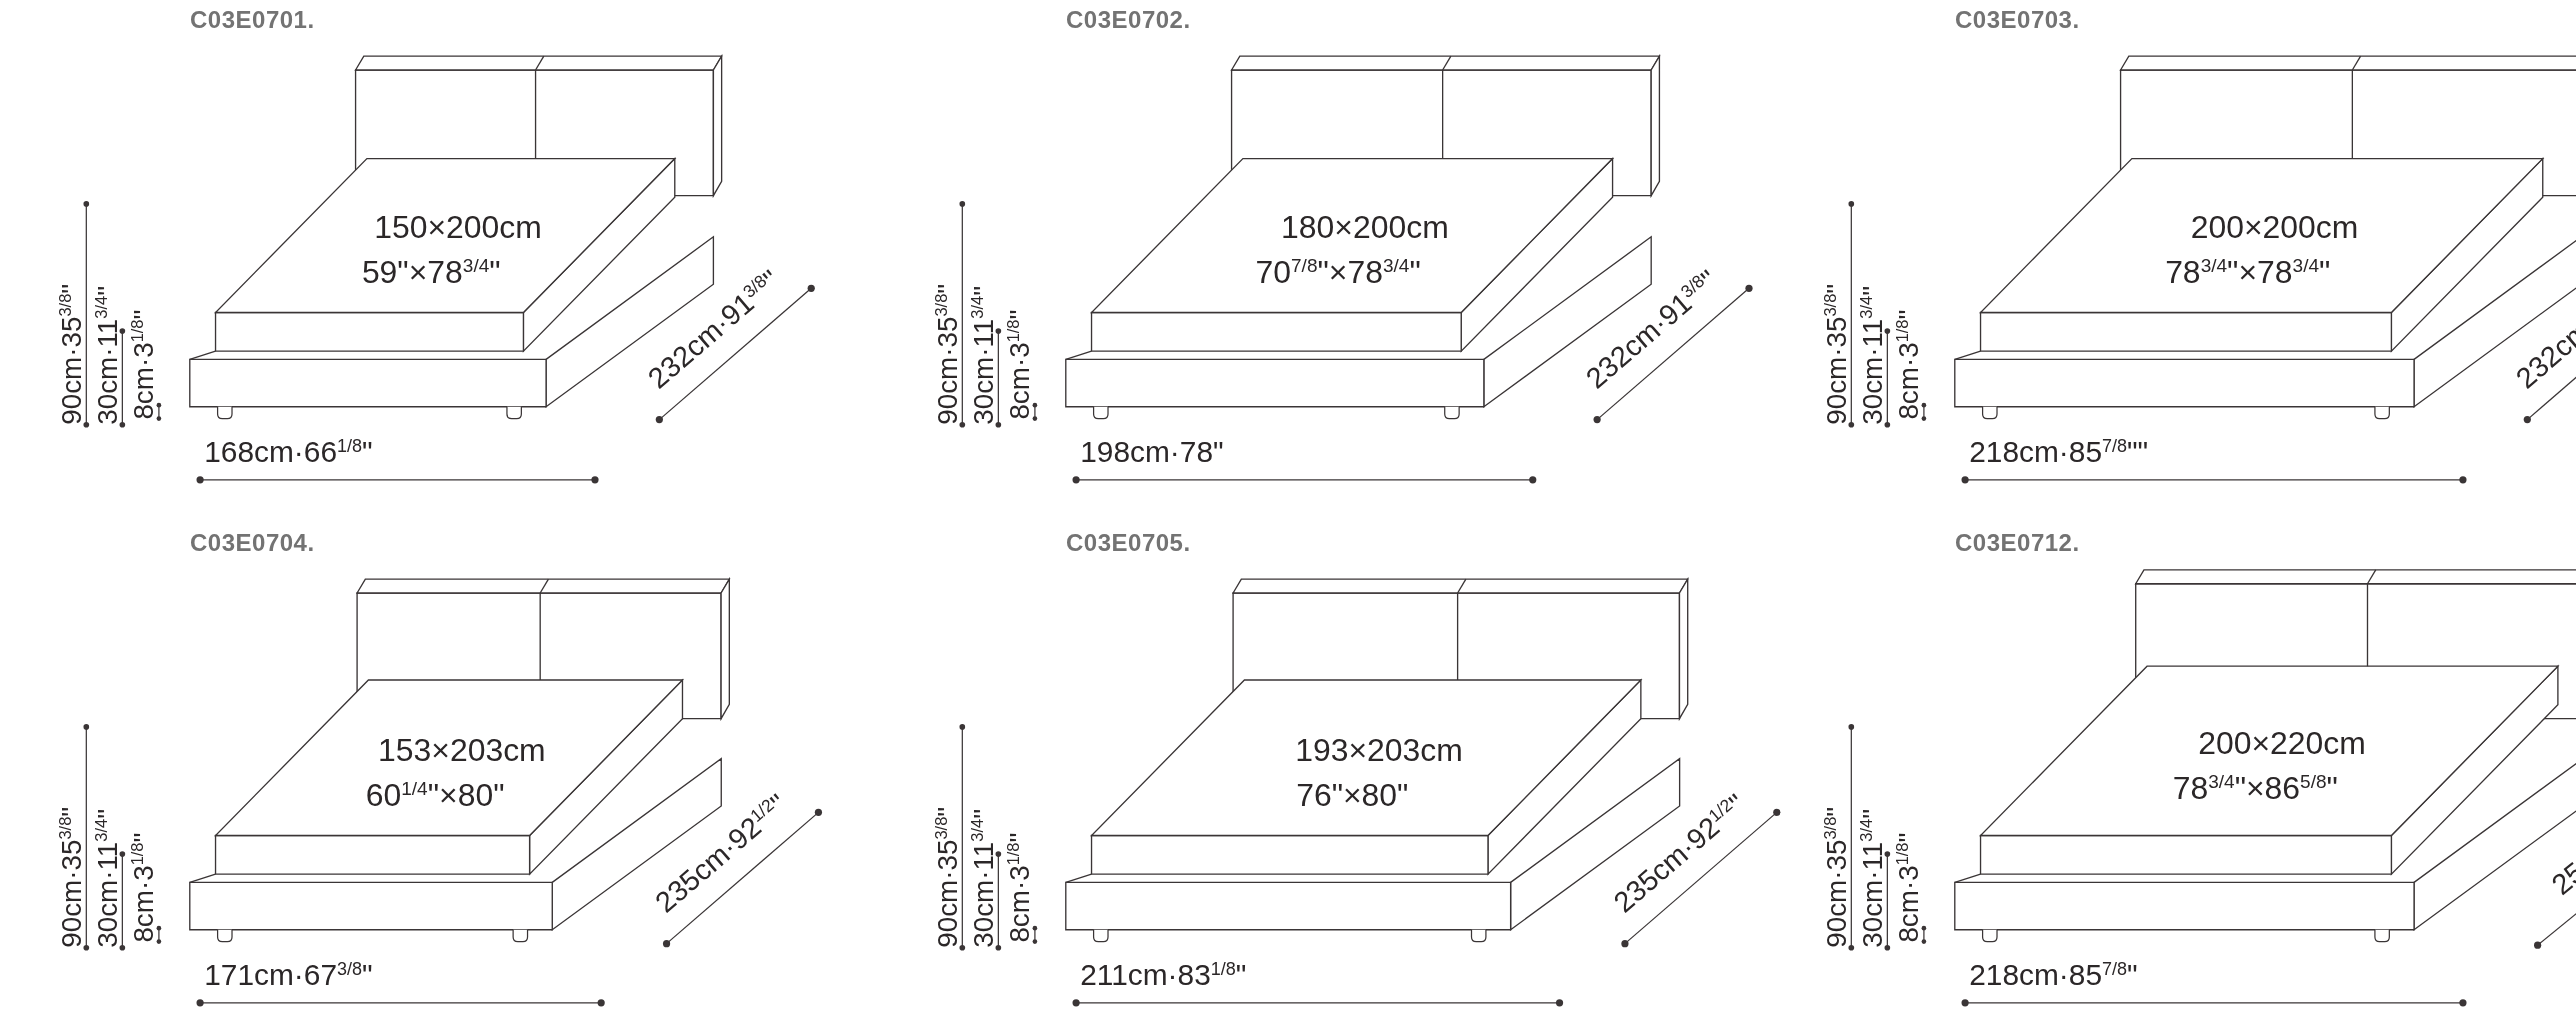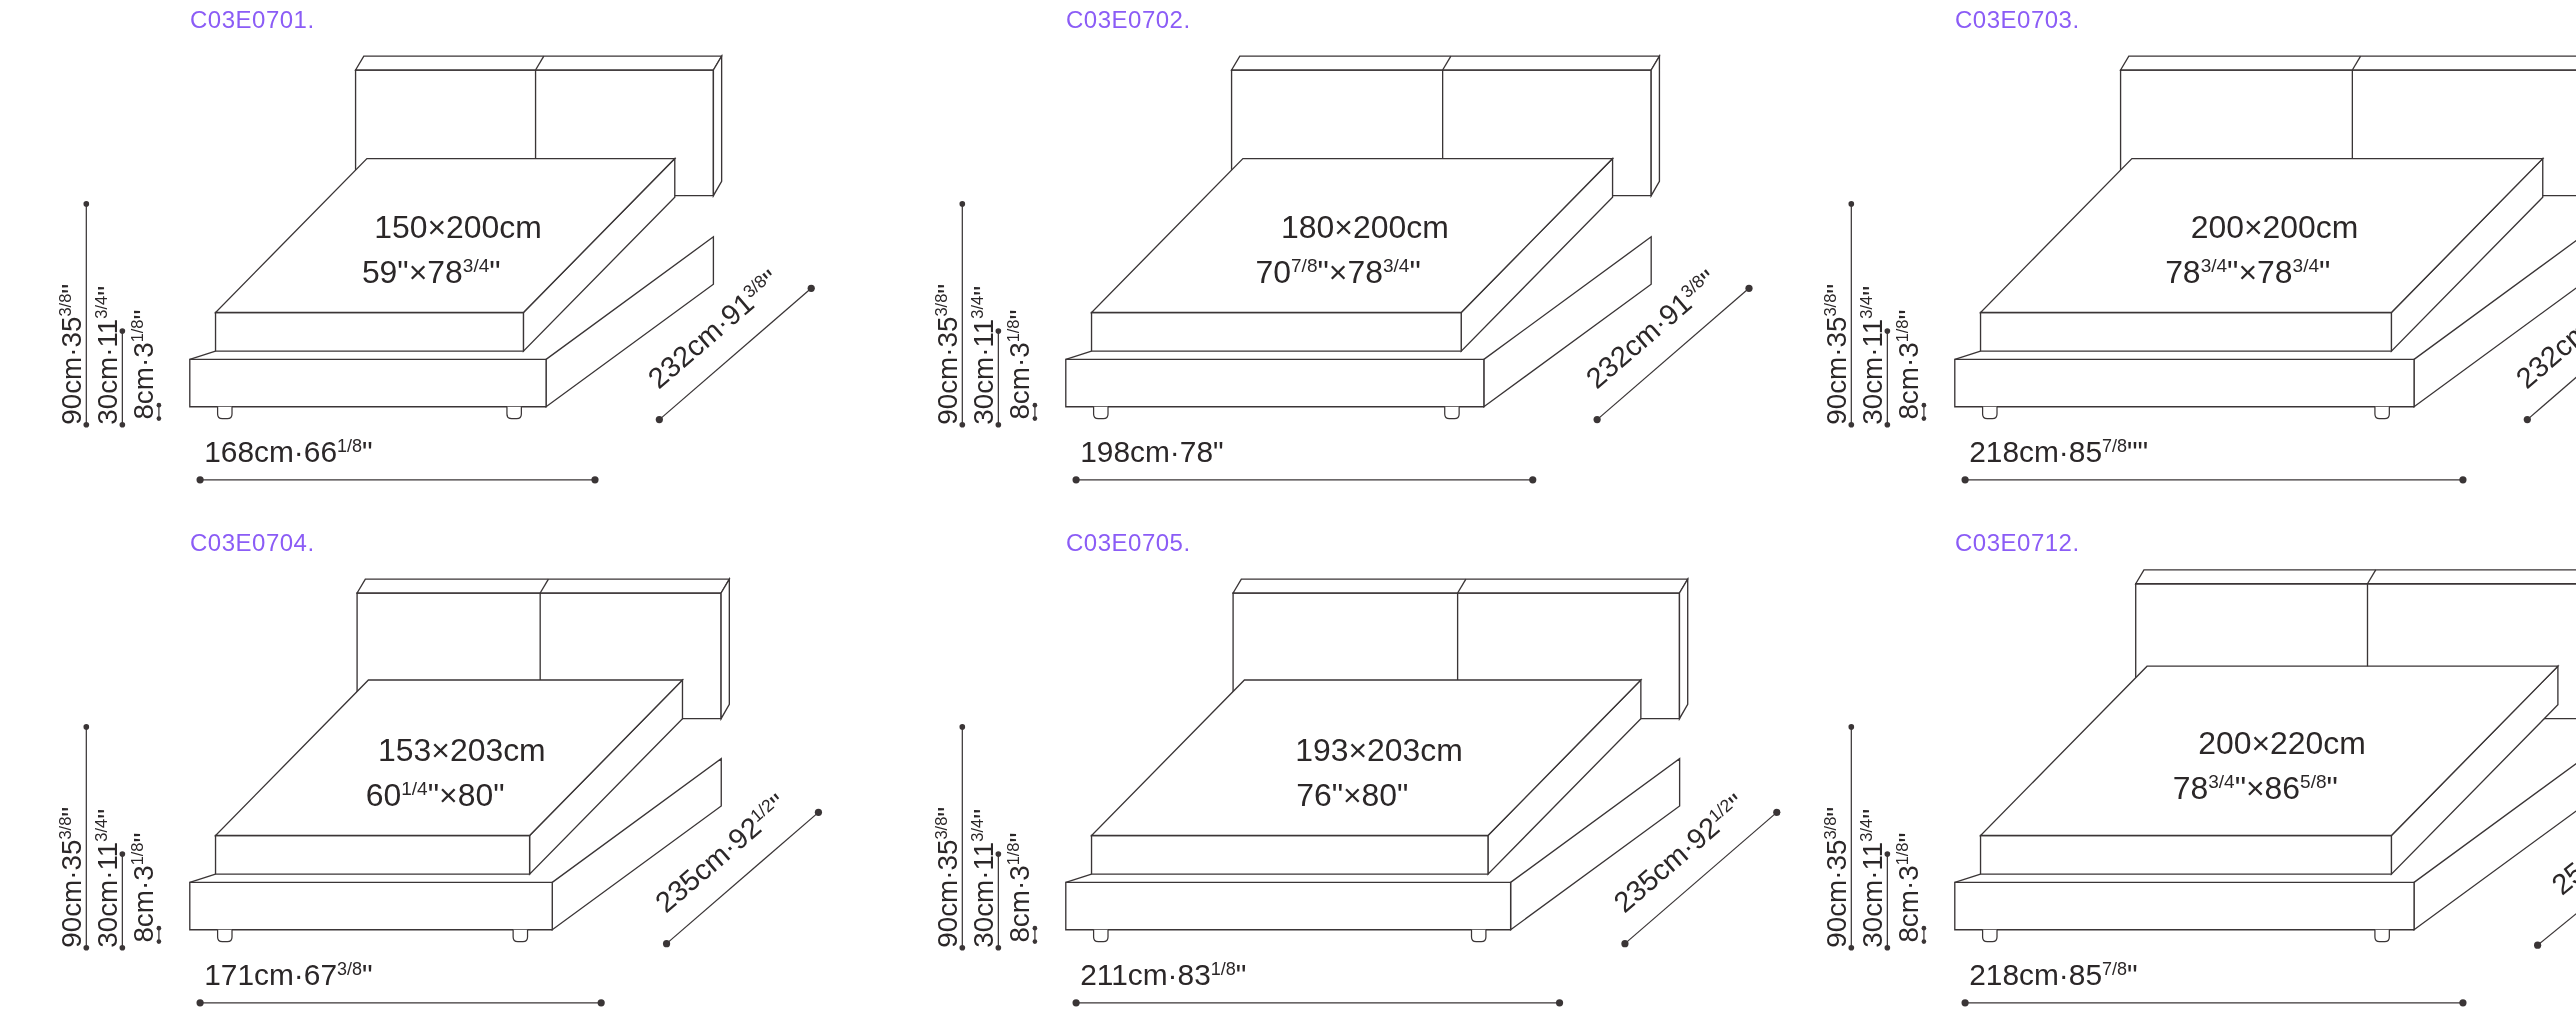--- a/index.html
+++ b/index.html
@@ -4,21 +4,21 @@
 <style>
   html,body{margin:0;padding:0;background:#ffffff;}
   body{width:2748px;height:1019px;overflow:hidden;}
   .page{
     position:relative;width:2748px;height:1019px;background:#ffffff;
     font-family:"Liberation Sans", sans-serif;color:#2b2728;
   }
   .bed-cell{position:absolute;width:983px;height:520px;}
   .bed-cell .title{
     position:absolute;left:190px;top:6.2px;margin:0;
-    font-size:24px;font-weight:normal;letter-spacing:0.5px;color:#8b5cf6;
+    font-size:24px;font-weight:bold;letter-spacing:0.5px;color:#737373;
     font-family:"Liberation Sans", sans-serif;
   }
   .bed-svg{position:absolute;left:0;top:0;width:983px;height:520px;}
   svg text{font-family:"Liberation Sans", sans-serif;fill:#2b2728;}
 </style>
 </head>
 <body>
 
 <div class="page">
   <section class="bed-cell" style="left:0px;top:0px">

